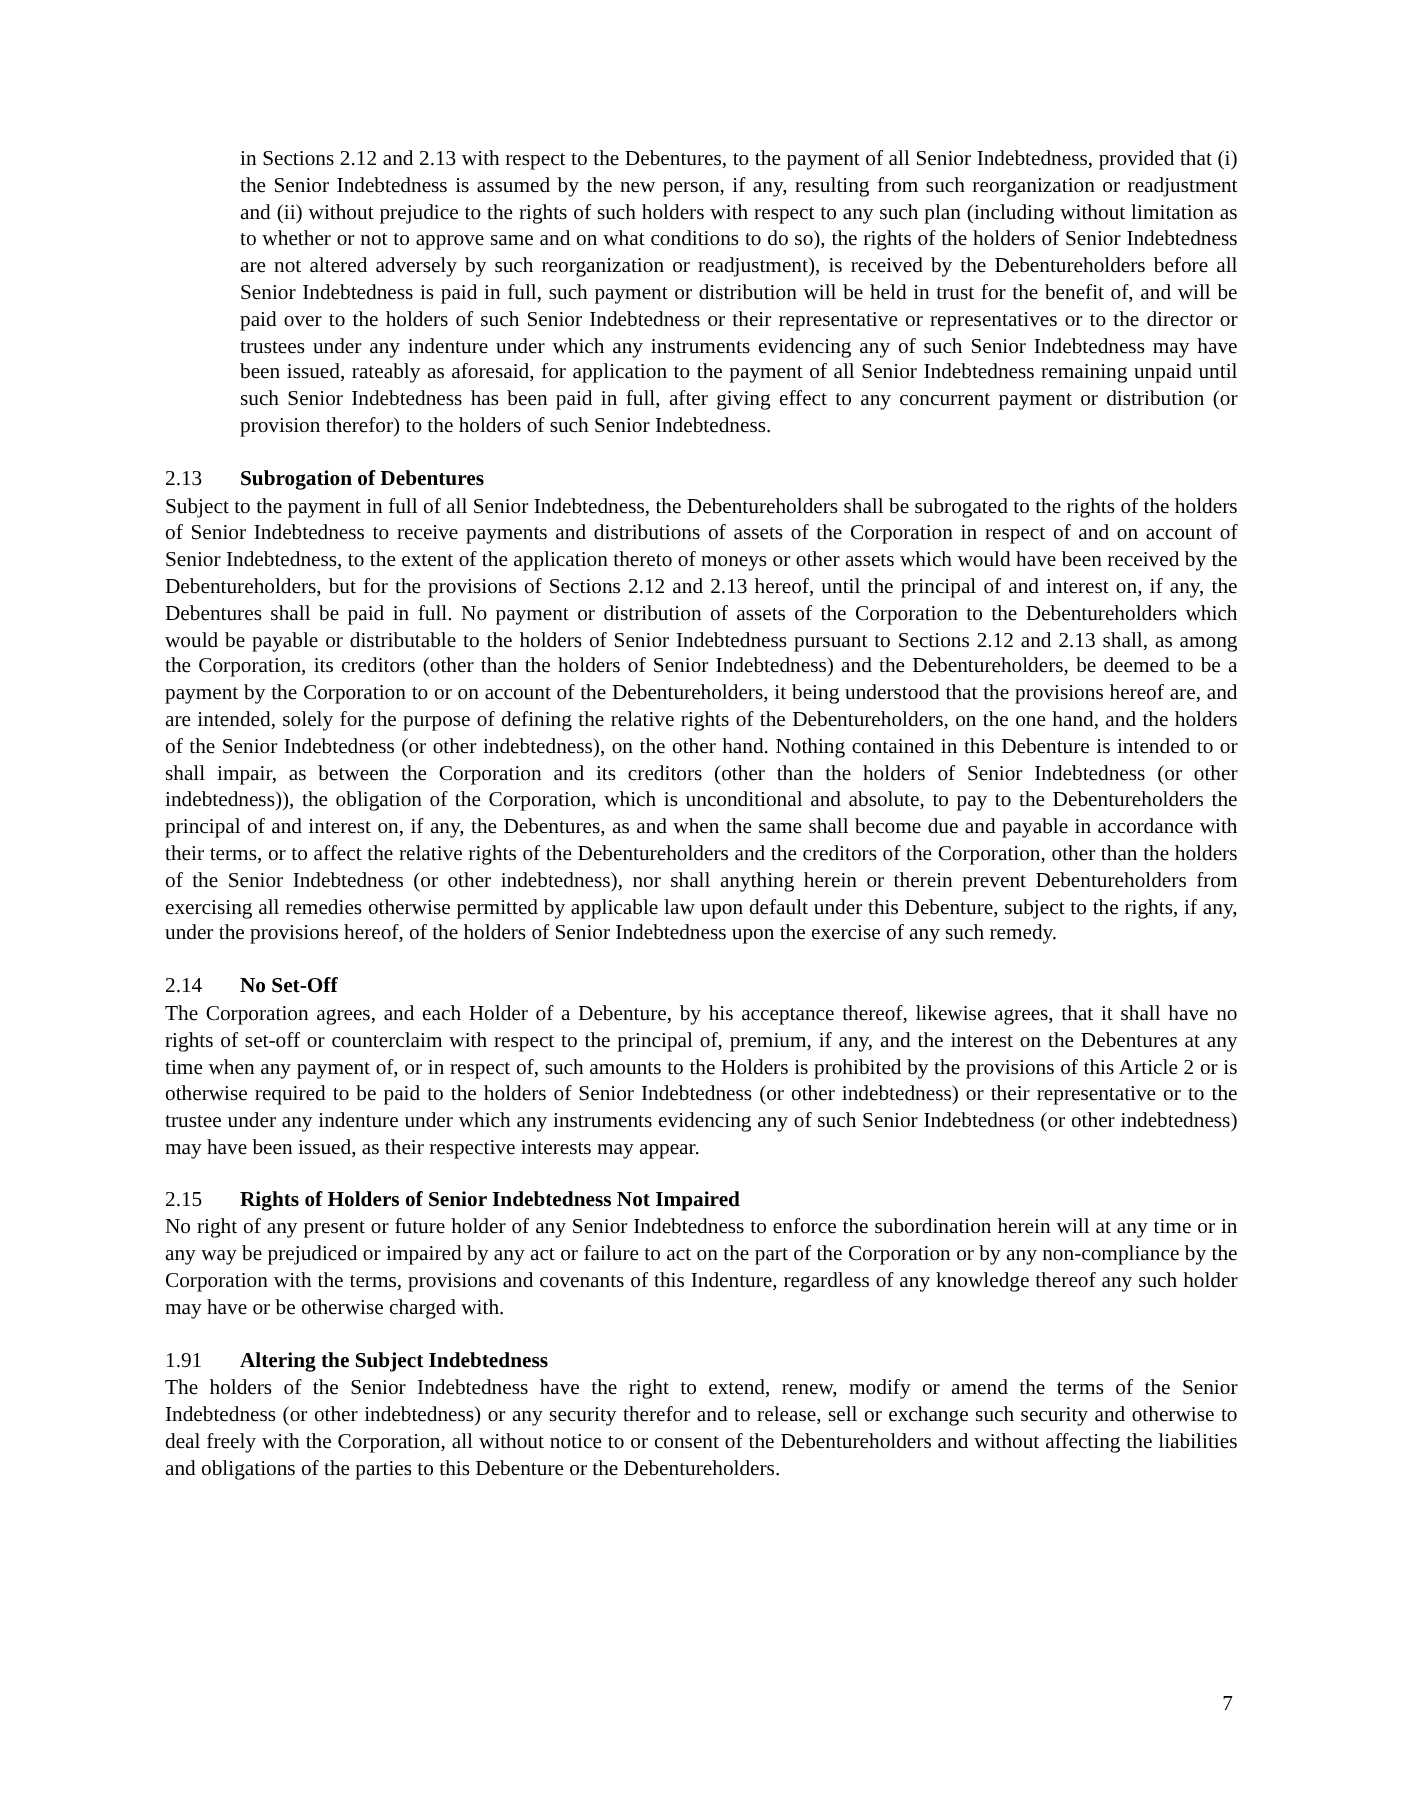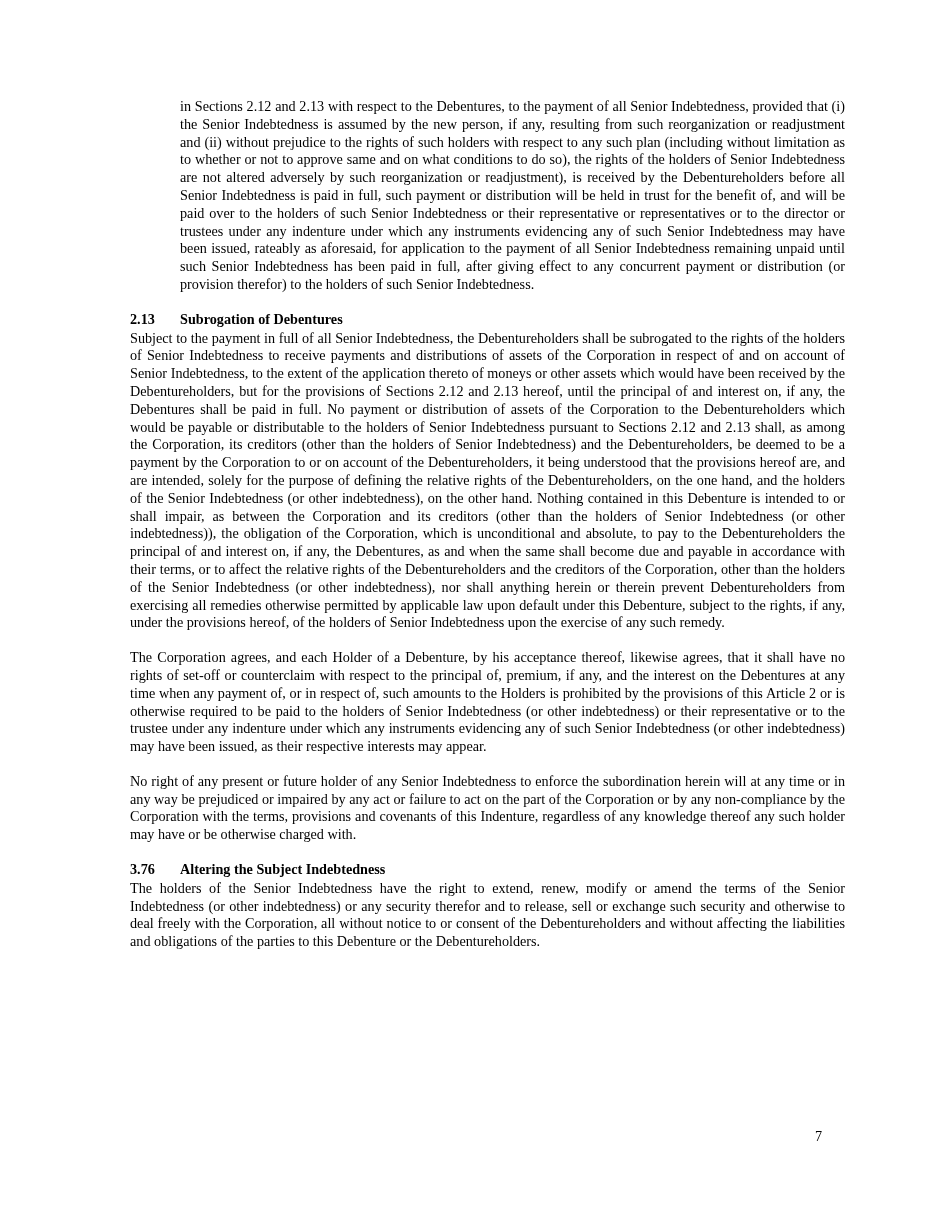--- a/index.html
+++ b/index.html
@@ -22,41 +22,40 @@
     height: 1208px;
     background: #ffffff;
     box-sizing: border-box;
     padding: 98px 109px 0 110px;
   }
   .text-col {
     width: 715px;
     font-size: 14.2px;
     line-height: 17.8px;
     text-align: justify;
-    margin-left: 20px;
   }
   p {
     margin: 0;
   }
   .indent-para {
     margin-left: 50px;
     width: 665px;
   }
   .section {
     margin-top: 17px;
   }
   .heading {
     font-weight: bold;
     margin-bottom: 1px;
     text-align: left;
   }
   .sec-num {
     display: inline-block;
     width: 50px;
-    font-weight: bold;
+    font-weight: normal;
   }
   .sec-title {
     font-weight: bold;
     text-align: center;
   }
   .page-number {
     position: absolute;
     right: 112px;
     top: 1128px;
     font-size: 14.2px;
@@ -71,30 +70,36 @@
     <p class="indent-para">in Sections 2.12 and 2.13 with respect to the Debentures, to the payment of all Senior Indebtedness, provided that (i) the Senior Indebtedness is assumed by the new person, if any, resulting from such reorganization or readjustment and (ii) without prejudice to the rights of such holders with respect to any such plan (including without limitation as to whether or not to approve same and on what conditions to do so), the rights of the holders of Senior Indebtedness are not altered adversely by such reorganization or readjustment), is received by the Debentureholders before all Senior Indebtedness is paid in full, such payment or distribution will be held in trust for the benefit of, and will be paid over to the holders of such Senior Indebtedness or their representative or representatives or to the director or trustees under any indenture under which any instruments evidencing any of such Senior Indebtedness may have been issued, rateably as aforesaid, for application to the payment of all Senior Indebtedness remaining unpaid until such Senior Indebtedness has been paid in full, after giving effect to any concurrent payment or distribution (or provision therefor) to the holders of such Senior Indebtedness.</p>
 
     <div class="section">
       <div class="heading">
         <span class="sec-num">2.13</span><span class="sec-title">Subrogation of Debentures</span>
       </div>
       <p class="body-para">Subject to the payment in full of all Senior Indebtedness, the Debentureholders shall be subrogated to the rights of the holders of Senior Indebtedness to receive payments and distributions of assets of the Corporation in respect of and on account of Senior Indebtedness, to the extent of the application thereto of moneys or other assets which would have been received by the Debentureholders, but for the provisions of Sections 2.12 and 2.13 hereof, until the principal of and interest on, if any, the Debentures shall be paid in full. No payment or distribution of assets of the Corporation to the Debentureholders which would be payable or distributable to the holders of Senior Indebtedness pursuant to Sections 2.12 and 2.13 shall, as among the Corporation, its creditors (other than the holders of Senior Indebtedness) and the Debentureholders, be deemed to be a payment by the Corporation to or on account of the Debentureholders, it being understood that the provisions hereof are, and are intended, solely for the purpose of defining the relative rights of the Debentureholders, on the one hand, and the holders of the Senior Indebtedness (or other indebtedness), on the other hand. Nothing contained in this Debenture is intended to or shall impair, as between the Corporation and its creditors (other than the holders of Senior Indebtedness (or other indebtedness)), the obligation of the Corporation, which is unconditional and absolute, to pay to the Debentureholders the principal of and interest on, if any, the Debentures, as and when the same shall become due and payable in accordance with their terms, or to affect the relative rights of the Debentureholders and the creditors of the Corporation, other than the holders of the Senior Indebtedness (or other indebtedness), nor shall anything herein or therein prevent Debentureholders from exercising all remedies otherwise permitted by applicable law upon default under this Debenture, subject to the rights, if any, under the provisions hereof, of the holders of Senior Indebtedness upon the exercise of any such remedy.</p>
     </div>
 
     <div class="section">
+      <div class="heading">
+        <span class="sec-num">2.14</span><span class="sec-title">No Set-Off</span>
+      </div>
       <p class="body-para">The Corporation agrees, and each Holder of a Debenture, by his acceptance thereof, likewise agrees, that it shall have no rights of set-off or counterclaim with respect to the principal of, premium, if any, and the interest on the Debentures at any time when any payment of, or in respect of, such amounts to the Holders is prohibited by the provisions of this Article 2 or is otherwise required to be paid to the holders of Senior Indebtedness (or other indebtedness) or their representative or to the trustee under any indenture under which any instruments evidencing any of such Senior Indebtedness (or other indebtedness) may have been issued, as their respective interests may appear.</p>
     </div>
 
     <div class="section">
+      <div class="heading">
+        <span class="sec-num">2.15</span><span class="sec-title">Rights of Holders of Senior Indebtedness Not Impaired</span>
+      </div>
       <p class="body-para">No right of any present or future holder of any Senior Indebtedness to enforce the subordination herein will at any time or in any way be prejudiced or impaired by any act or failure to act on the part of the Corporation or by any non-compliance by the Corporation with the terms, provisions and covenants of this Indenture, regardless of any knowledge thereof any such holder may have or be otherwise charged with.</p>
     </div>
 
     <div class="section">
       <div class="heading">
-        <span class="sec-num">3.76</span><span class="sec-title">Altering the Subject Indebtedness</span>
+        <span class="sec-num">1.91</span><span class="sec-title">Altering the Subject Indebtedness</span>
       </div>
       <p class="body-para">The holders of the Senior Indebtedness have the right to extend, renew, modify or amend the terms of the Senior Indebtedness (or other indebtedness) or any security therefor and to release, sell or exchange such security and otherwise to deal freely with the Corporation, all without notice to or consent of the Debentureholders and without affecting the liabilities and obligations of the parties to this Debenture or the Debentureholders.</p>
     </div>
 
   </div>
 
   <div class="page-number">7</div>
 </div>
 
 </body></html>

